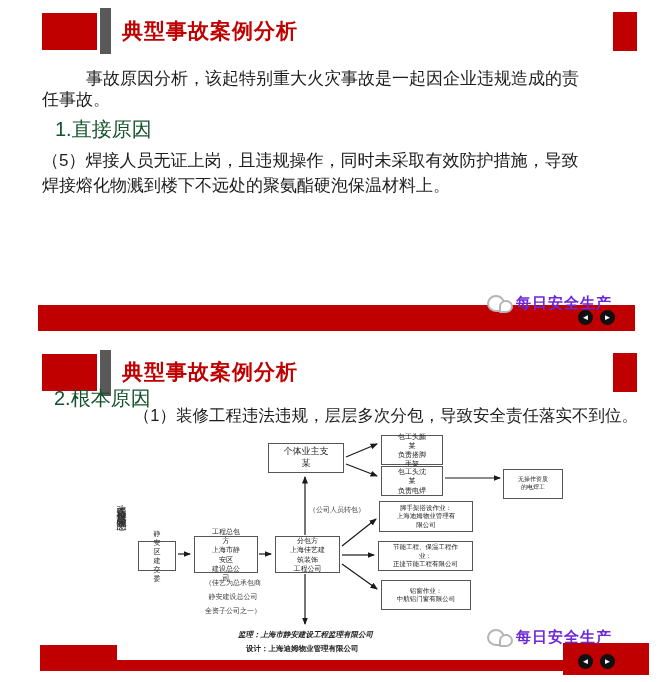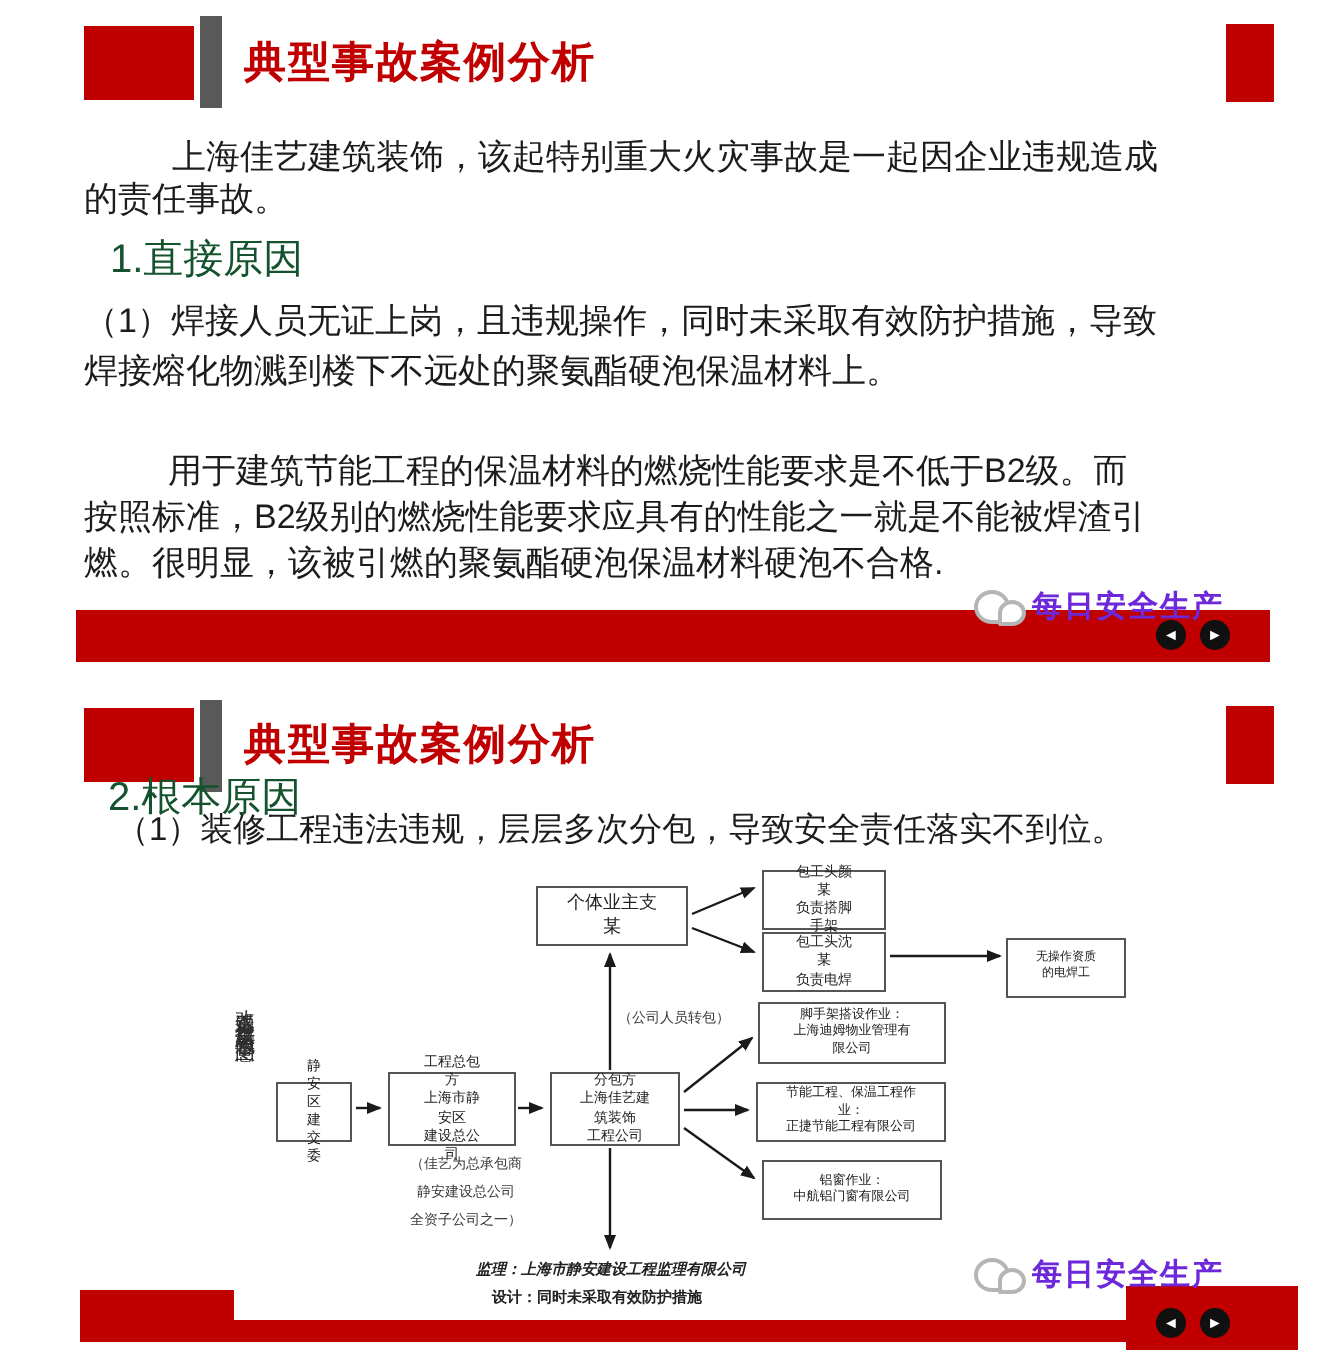--- a/index.html
+++ b/index.html
@@ -48,45 +48,44 @@
 </style>
 </head>
 <body>
 
 <div class="slide" id="slide1">
   <div class="hdr-red" style="left:42px;top:13px;width:55px;height:37px;"></div>
   <div class="hdr-gray" style="left:100px;top:8px;width:11px;height:46px;"></div>
   <div class="hdr-title" style="left:122px;top:17px;">典型事故案例分析</div>
   <div class="hdr-right" style="left:613px;top:12px;width:24px;height:39px;"></div>
 
-  <p class="para indent" style="left:42px;top:68px;width:540px;line-height:21px;margin:0;">上海佳艺建筑装饰，该起特别重大火灾事故是一起因企业违规造成的责任事故。</p>
+  <p class="para indent" style="left:42px;top:68px;width:540px;line-height:21px;margin:0;">事故原因分析，该起特别重大火灾事故是一起因企业违规造成的责任事故。</p>
   <div class="h3" style="left:55px;top:116px;">1.直接原因</div>
-  <p class="para" style="left:42px;top:148px;width:552px;margin:0;">（1）焊接人员无证上岗，且违规操作，同时未采取有效防护措施，导致焊接熔化物溅到楼下不远处的聚氨酯硬泡保温材料上。</p>
-  <p class="para indent" style="left:42px;top:224px;width:534px;line-height:23px;text-indent:42px;margin:0;">用于建筑节能工程的保温材料的燃烧性能要求是不低于B2级。而按照标准，B2级别的燃烧性能要求应具有的性能之一就是不能被焊渣引燃。很明显，该被引燃的聚氨酯硬泡保温材料硬泡不合格.</p>
+  <p class="para" style="left:42px;top:148px;width:552px;margin:0;">（5）焊接人员无证上岗，且违规操作，同时未采取有效防护措施，导致焊接熔化物溅到楼下不远处的聚氨酯硬泡保温材料上。</p>
 
   <div class="bar" style="left:38px;top:305px;width:597px;height:26px;"></div>
   <div class="watermark" style="left:487px;top:294px;">
     <span class="wm-logo">
         <span class="wm-b1"></span>
         <span class="wm-b2"></span>
       </span>
     <span>每日安全生产</span>
   </div>
   <div class="nav-circle" style="left:578px;top:310px;">◄</div>
   <div class="nav-circle" style="left:600px;top:310px;">►</div>
 </div>
 
 <div class="slide" id="slide2">
   <div class="hdr-red" style="left:42px;top:11px;width:55px;height:37px;"></div>
   <div class="hdr-gray" style="left:100px;top:7px;width:11px;height:46px;"></div>
   <div class="hdr-title" style="left:122px;top:15px;">典型事故案例分析</div>
   <div class="hdr-right" style="left:613px;top:10px;width:24px;height:39px;"></div>
 
   <div class="h3" style="left:54px;top:42px;">2.根本原因</div>
-  <p class="para" style="left:58px;top:60px;width:580px;font-size:16.5px;margin:0;">（1）装修工程违法违规，层层多次分包，导致安全责任落实不到位。</p>
+  <p class="para" style="left:58px;top:60px;width:580px;font-size:16.5px;margin:0;text-align:right;">（1）装修工程违法违规，层层多次分包，导致安全责任落实不到位。</p>
 
   <div>
     <div class="side-label" style="left:114px;top:154px;height:132px;">改造工程被层层转包示意图</div>
 
     <svg class="arrows" width="671" height="339">
       <defs>
         <marker id="ah" markerWidth="9" markerHeight="8" refX="6.5" refY="3" orient="auto" markerUnits="userSpaceOnUse">
           <path d="M0,0 L7.5,3 L0,6 z" fill="#1a1a1a"></path>
         </marker>
       </defs>
@@ -123,21 +122,21 @@
     <div class="dbox f65" style="left:378px;top:198px;width:95px;height:28px;">节能工程、保温工程作业：
 正捷节能工程有限公司</div>
     <div class="dbox f65" style="left:381px;top:237px;width:90px;height:30px;">铝窗作业：
 中航铝门窗有限公司</div>
 
     <div class="dlabel" style="left:309px;top:160px;font-size:7px;">（公司人员转包）</div>
     <div class="dlabel" style="left:196px;top:233px;width:74px;font-size:7px;text-align:center;">（佳艺为总承包商
 静安建设总公司
 全资子公司之一）</div>
     <div class="caption" style="left:238px;top:287px;font-style:italic;">监理：上海市静安建设工程监理有限公司</div>
-    <div class="caption" style="left:246px;top:301px;">设计：同时未采取有效防护措施</div>
+    <div class="caption" style="left:246px;top:301px;">设计：上海迪姆物业管理有限公司</div>
   </div>
 
   <div class="bar" style="left:40px;top:302px;width:77px;height:25px;"></div>
   <div class="bar" style="left:40px;top:317px;width:608px;height:11px;"></div>
   <div class="bar" style="left:563px;top:300px;width:86px;height:32px;"></div>
 
   <div class="watermark" style="left:487px;top:285px;">
     <span class="wm-logo">
         <span class="wm-b1"></span>
         <span class="wm-b2"></span>

